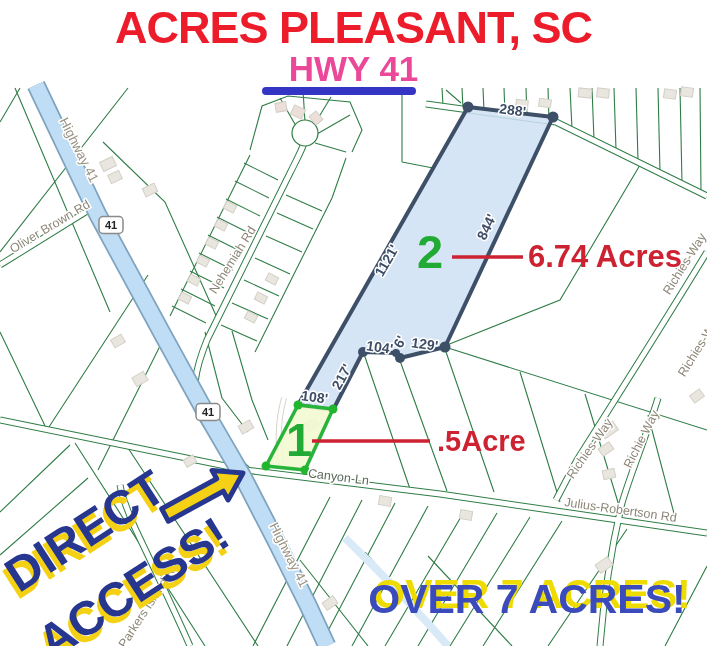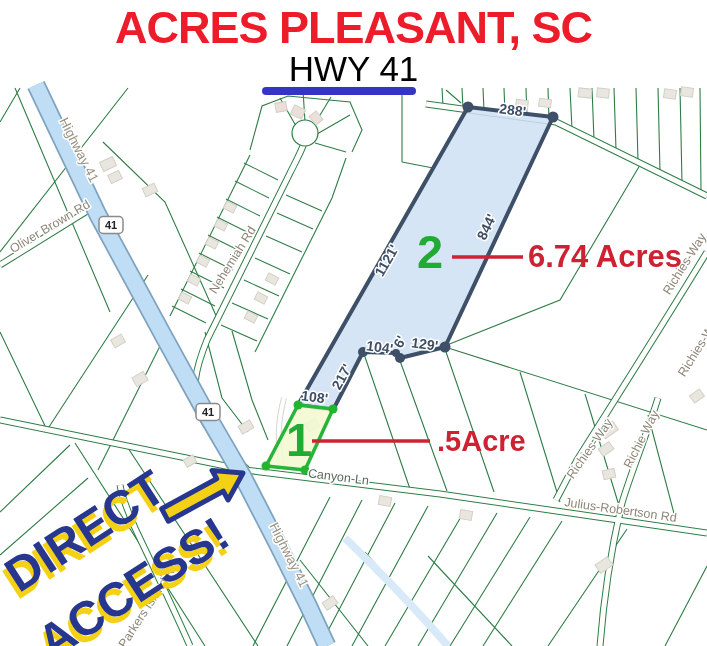--- a/index.html
+++ b/index.html
@@ -2,22 +2,22 @@
 <html><head>
 <meta charset="utf-8">
 <style>
   html,body{margin:0;padding:0;background:#fff;}
   #stage{position:relative;width:707px;height:646px;overflow:hidden;background:#fff;
          font-family:"Liberation Sans",sans-serif;}
   #map-svg{position:absolute;left:0;top:0;}
   .overlay{position:absolute;white-space:nowrap;}
   .title{top:2px;left:0;width:707px;text-align:center;font-weight:bold;font-size:45px;
          letter-spacing:-1px;color:#ed1c2b;}
-  .subtitle{top:49px;left:0;width:707px;text-align:center;font-weight:normal;font-size:35px;
-         color:#000000;}
+  .subtitle{top:49px;left:0;width:707px;text-align:center;font-weight:bold;font-size:35px;
+         color:#ec4899;}
   .underbar{top:87px;left:262px;width:154px;height:8px;background:#3535c5;border-radius:4px;}
   .callout-rot{font-weight:bold;font-size:48px;color:#27378f;
          text-shadow:-5px 5px 0 #f4d114;}
   .d1{left:85px;top:531px;transform:translate(-50%,-50%) rotate(-33deg);}
   .d2{left:133px;top:588px;transform:translate(-50%,-50%) rotate(-33deg);}
   .over{left:527px;top:599px;transform:translate(-50%,-50%);font-weight:bold;font-size:41px;
          color:#3b4bbb;text-shadow:5px -5px 0 #eedc00;}
   
   text{font-family:"Liberation Sans",sans-serif;}
   .dim{font-size:14px;font-weight:bold;fill:#3e4e66;paint-order:stroke;stroke:#ffffff;
@@ -217,14 +217,15 @@
 
   <polygon points="161.7,508.8 216.7,478.8 212,470.4 243,473 228.1,500 223.3,491.2 168.3,521.2" fill="#f4d114" stroke="#27378f" stroke-width="5" stroke-linejoin="round"></polygon>
 </svg>
 
 <div class="overlay title">ACRES PLEASANT, SC</div>
 <div class="overlay subtitle">HWY 41</div>
 <div class="overlay underbar"></div>
 
 <div class="overlay callout-rot d1">DIRECT</div>
 <div class="overlay callout-rot d2">ACCESS!</div>
+<div class="overlay over">OVER 7 ACRES!</div>
 
 </div>
 
 </body></html>

